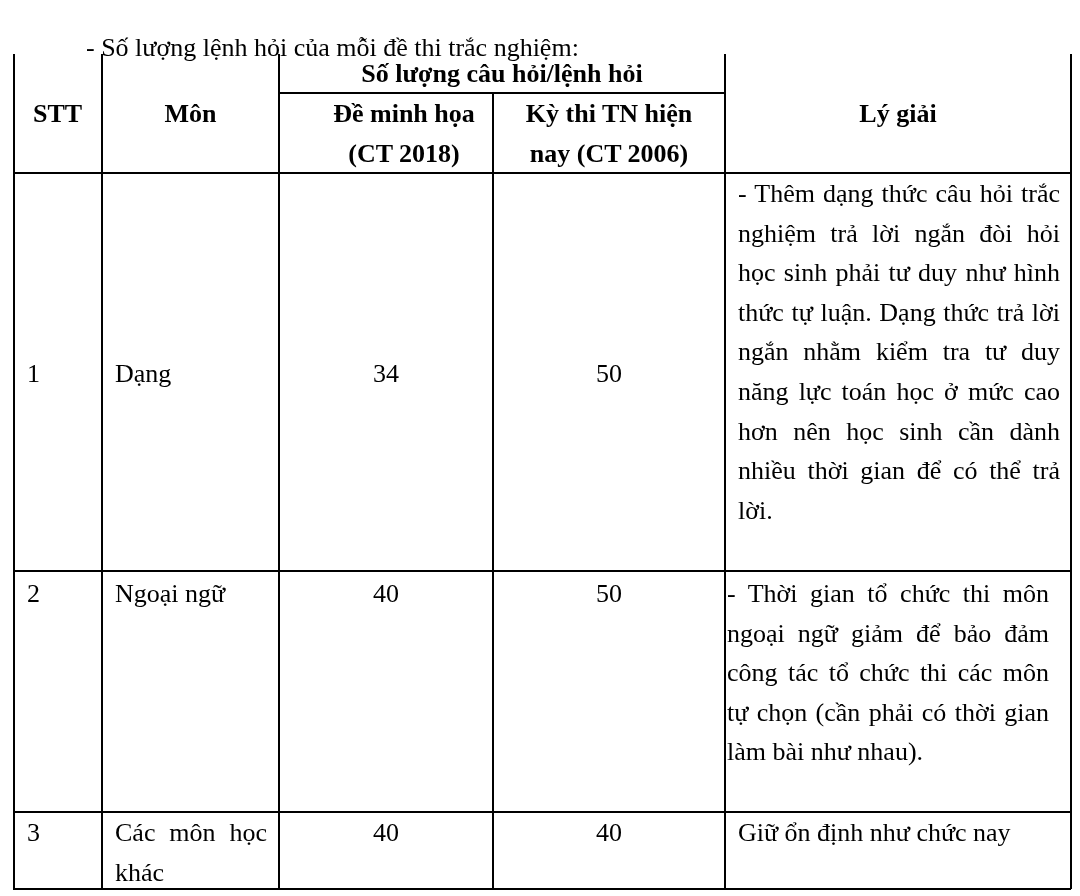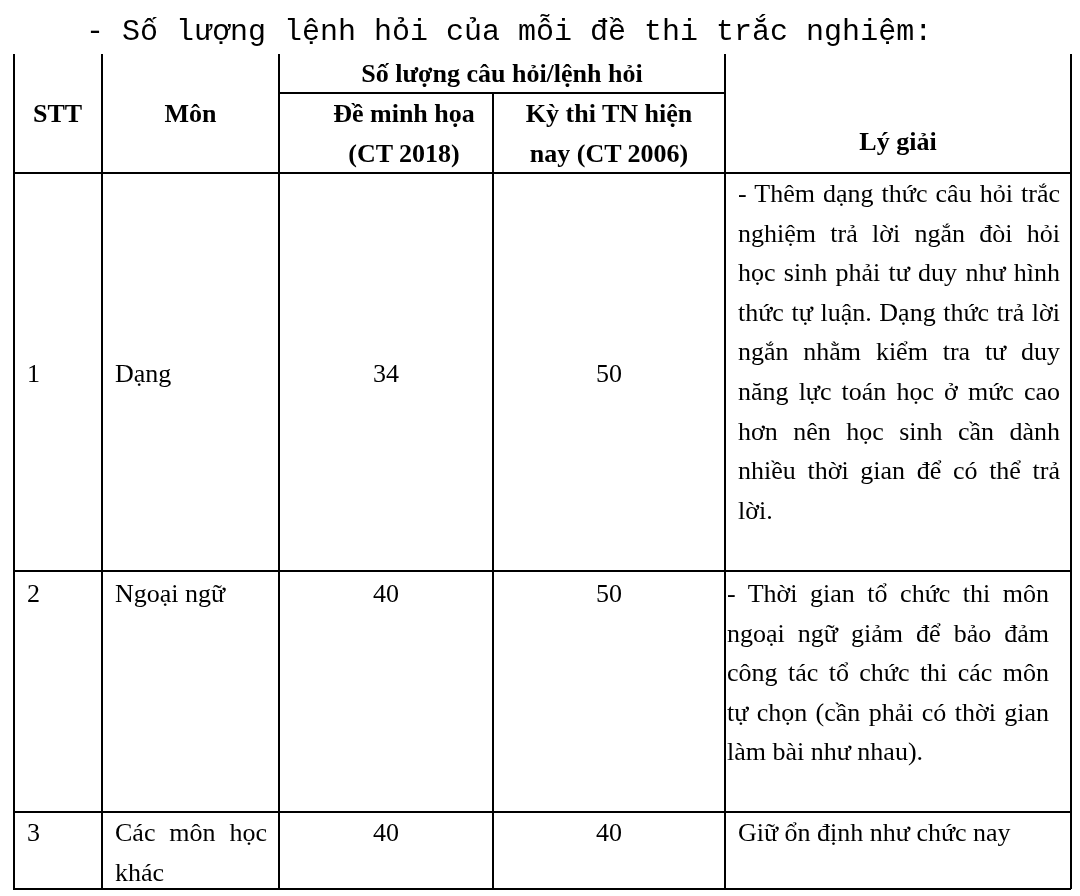--- a/index.html
+++ b/index.html
@@ -1,18 +1,18 @@
 <!DOCTYPE html>
 <html><head>
 <meta charset="utf-8">
 <style>
   html, body { margin:0; padding:0; background:#ffffff; }
   body { width:1080px; height:896px; position:relative; overflow:hidden;
          font-family:"Liberation Serif", "DejaVu Serif", serif; color:#000; }
-  .intro { position:absolute; left:86px; top:12px; font-size:30px; line-height:40px; white-space:nowrap;font-family:Liberation Mono, monospace; }
+  .intro { position:absolute; left:86px; top:28px; font-size:26px; line-height:40px; white-space:nowrap; }
   .tbl { position:absolute; left:13px; top:54px; width:1058px; height:835px; }
   .vl { position:absolute; width:1.5px; background:#000; }
   .hl { position:absolute; height:1.5px; background:#000; }
   .cell { position:absolute; box-sizing:border-box; font-size:26px; line-height:39.6px; }
   .b { font-weight:bold; }
   .c { text-align:center; }
   .just { text-align:justify; text-align-last:left; }
 </style>
 </head>
 <body>
@@ -38,21 +38,21 @@
   <div class="cell b c" style="left:89px;top:40px;width:177px;">Môn</div>
   <div class="cell b c" style="left:266px;top:0;width:446px;">Số lượng câu hỏi/lệnh hỏi</div>
   <div class="cell b c" style="left:266px;top:40px;width:214px;padding-left:36px;">
     <div>Đề minh họa</div>
     <div>(CT 2018)</div>
   </div>
   <div class="cell b c" style="left:480px;top:40px;width:232px;">
     <div>Kỳ thi TN hiện</div>
     <div>nay (CT 2006)</div>
   </div>
-  <div class="cell b c" style="left:712px;top:40px;width:346px;margin-top:28px;">Lý giải</div>
+  <div class="cell b c" style="left:712px;top:40px;width:346px;">Lý giải</div>
 
   <div class="cell" style="left:14px;top:300px;">1</div>
   <div class="cell" style="left:102px;top:300px;">Dạng</div>
   <div class="cell c" style="left:266px;top:300px;width:214px;">34</div>
   <div class="cell c" style="left:480px;top:300px;width:232px;">50</div>
   <div class="cell just" style="left:725px;top:120px;width:322px;">- Thêm dạng thức câu hỏi trắc nghiệm trả lời ngắn đòi hỏi học sinh phải tư duy như hình thức tự luận. Dạng thức trả lời ngắn nhằm kiểm tra tư duy năng lực toán học ở mức cao hơn nên học sinh cần dành nhiều thời gian để có thể trả lời.</div>
 
   <div class="cell" style="left:14px;top:520px;">2</div>
   <div class="cell" style="left:102px;top:520px;">Ngoại ngữ</div>
   <div class="cell c" style="left:266px;top:520px;width:214px;">40</div>

